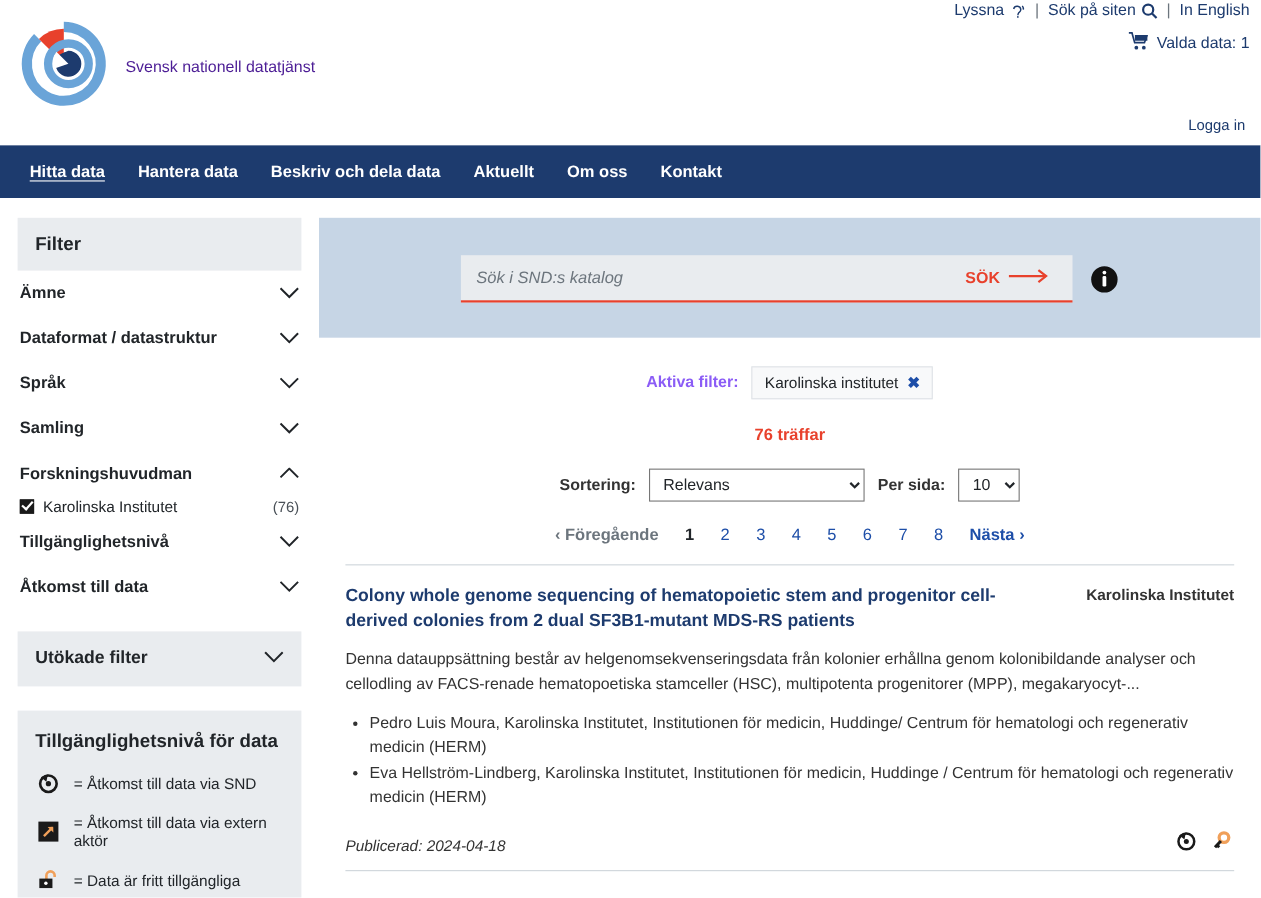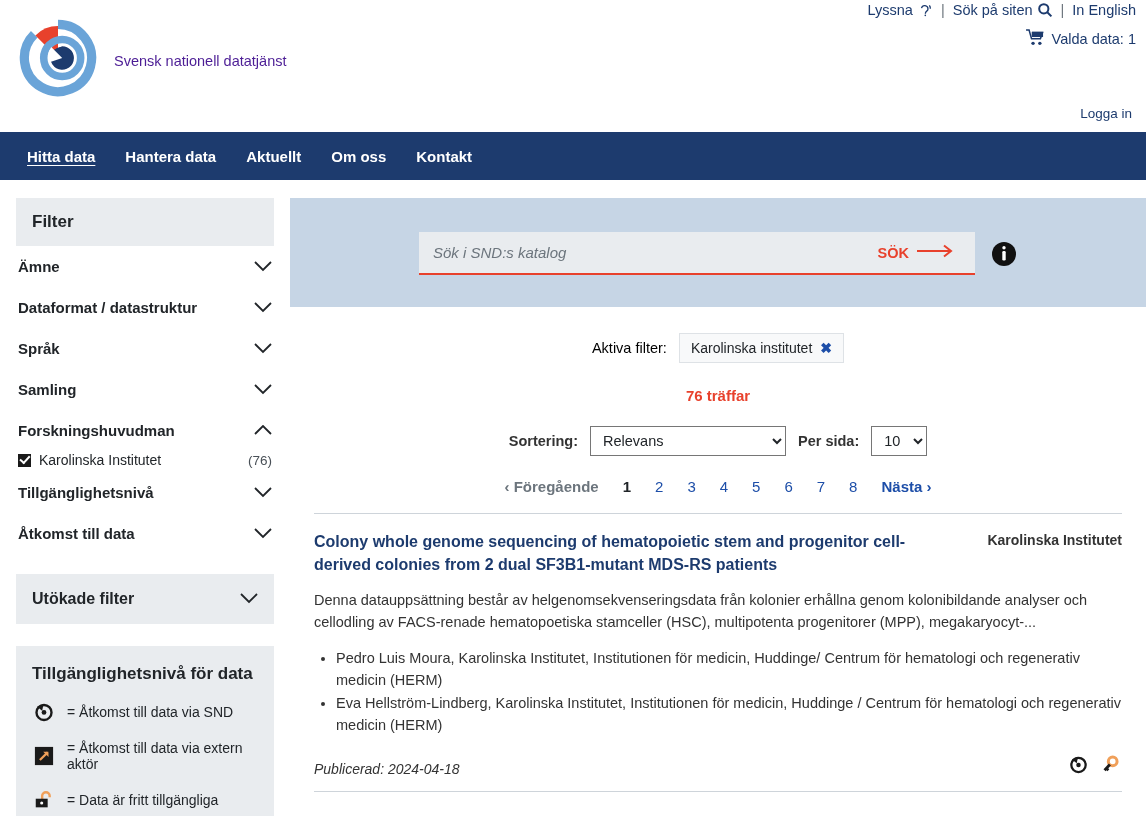--- a/index.html
+++ b/index.html
@@ -185,21 +185,21 @@
   }
   .info-ico { cursor: pointer; display: flex; }
 
   
   .meta-wrap { padding: 0 24px; }
   .active-filters {
     display: flex; align-items: center; justify-content: center;
     gap: 12px;
     margin-top: 26px;
   }
-  .af-label { font-weight: normal; font-size: 14.5px; color: #000000; }
+  .af-label { font-weight: bold; font-size: 14.5px; color: #8b5cf6; }
   .af-chip {
     background: #f8f9fa;
     border: 1px solid #dee2e6;
     padding: 6px 11px;
     font-size: 14px;
     display: flex; align-items: center; gap: 8px;
     cursor: pointer;
   }
   .af-chip .x { color: #1d4ea8; font-weight: bold; font-size: 14px; }
 
@@ -337,20 +337,21 @@
     </span>
     <span>Valda data: 1</span>
   </div>
 
   <a class="login-row">Logga in</a>
 </div>
 
 <nav class="mainnav">
   <a class="navitem active">Hitta data</a>
   <a class="navitem">Hantera data</a>
+  <a class="navitem">Beskriv och dela data</a>
   <a class="navitem">Aktuellt</a>
   <a class="navitem">Om oss</a>
   <a class="navitem">Kontakt</a>
 </nav>
 
 <div class="page">
 
   <aside class="sidebar">
 
     <div class="filter-head">Filter</div>

